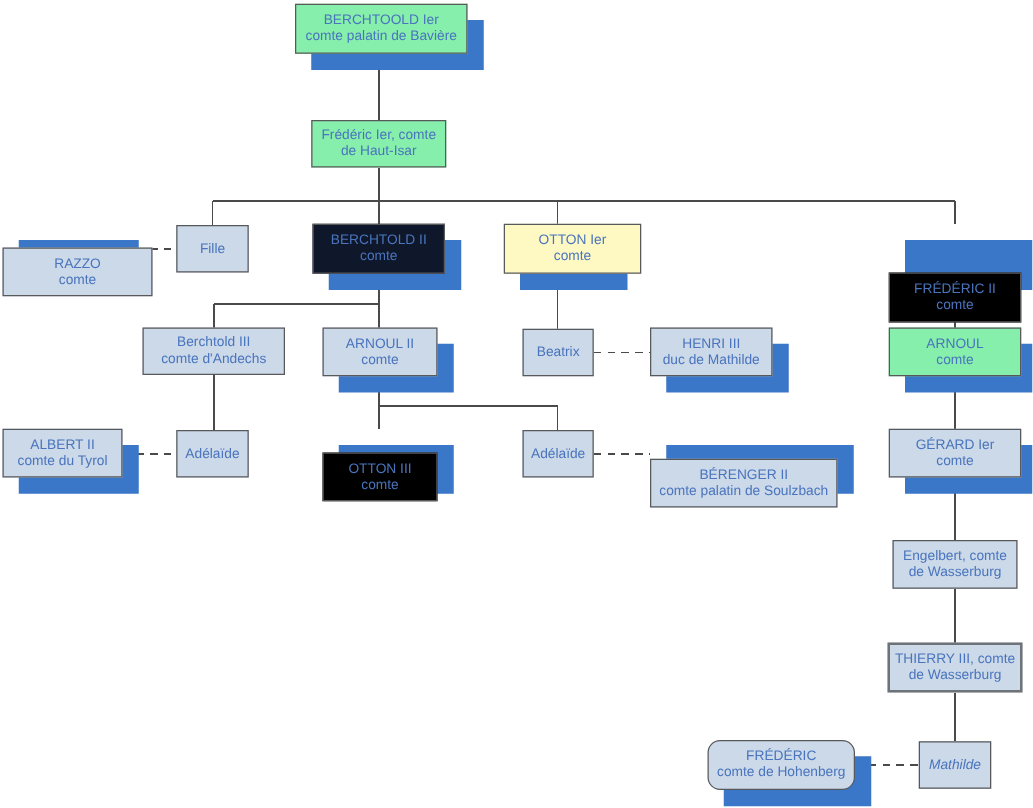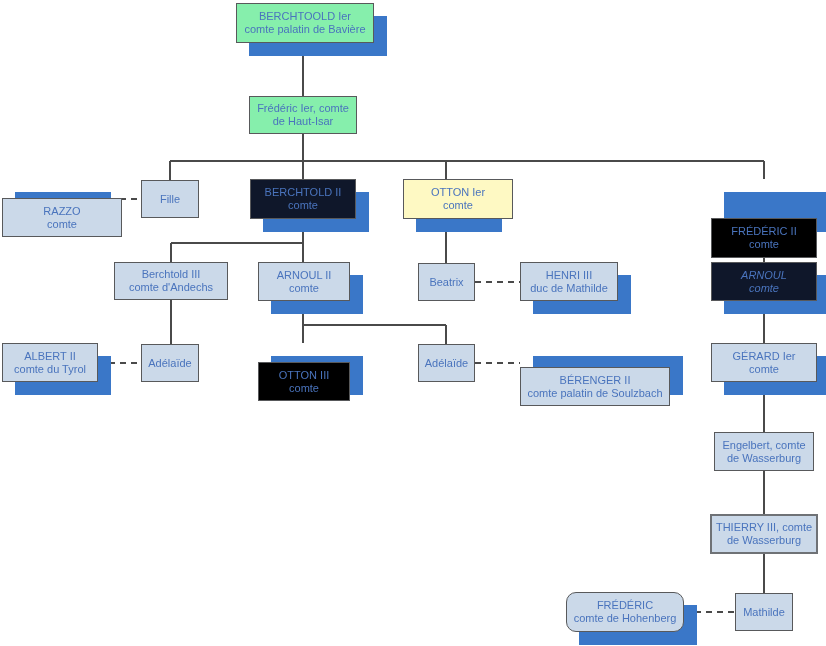--- a/index.html
+++ b/index.html
@@ -156,21 +156,21 @@
         <span class="lbl">ARNOUL II
 comte</span>
       </div>
       <div class="node" style="left: 418px; top: 263px; width: 57px; height: 38px; background: rgb(203, 217, 233); color: rgb(74, 116, 189);">
         <span class="lbl">Beatrix</span>
       </div>
       <div class="node" style="left: 520px; top: 262px; width: 98px; height: 39px; background: rgb(203, 217, 233); color: rgb(74, 116, 189);">
         <span class="lbl">HENRI III
 duc de Mathilde</span>
       </div>
-      <div class="node" style="left: 711px; top: 262px; width: 106px; height: 39px; background: #0f172a; color: rgb(74, 116, 189); font-style: italic;">
+      <div class="node" style="left: 711px; top: 262px; width: 106px; height: 39px; background: #86efac; color: rgb(74, 116, 189);">
         <span class="lbl">ARNOUL
 comte</span>
       </div>
       <div class="node" style="left: 2px; top: 343px; width: 96px; height: 39px; background: rgb(203, 217, 233); color: rgb(74, 116, 189);">
         <span class="lbl">ALBERT II
 comte du Tyrol</span>
       </div>
       <div class="node" style="left: 141px; top: 344px; width: 58px; height: 38px; background: rgb(203, 217, 233); color: rgb(74, 116, 189);">
         <span class="lbl">Adélaïde</span>
       </div>
@@ -194,18 +194,18 @@
 de Wasserburg</span>
       </div>
       <div class="node thick" style="left: 710px; top: 514px; width: 108px; height: 40px; background: rgb(203, 217, 233); color: rgb(74, 116, 189);">
         <span class="lbl">THIERRY III, comte
 de Wasserburg</span>
       </div>
       <div class="node" style="left: 566px; top: 592px; width: 118px; height: 40px; background: rgb(203, 217, 233); color: rgb(74, 116, 189); border-radius: 10px;">
         <span class="lbl">FRÉDÉRIC
 comte de Hohenberg</span>
       </div>
-      <div class="node" style="left: 735px; top: 593px; width: 58px; height: 38px; background: rgb(203, 217, 233); color: rgb(74, 116, 189);">
+      <div class="node" style="left: 735px; top: 593px; width: 58px; height: 38px; background: rgb(203, 217, 233); color: rgb(74, 116, 189); font-style: italic;">
         <span class="lbl">Mathilde</span>
       </div>
     </div>
 
 </div>
 
 </body></html>

